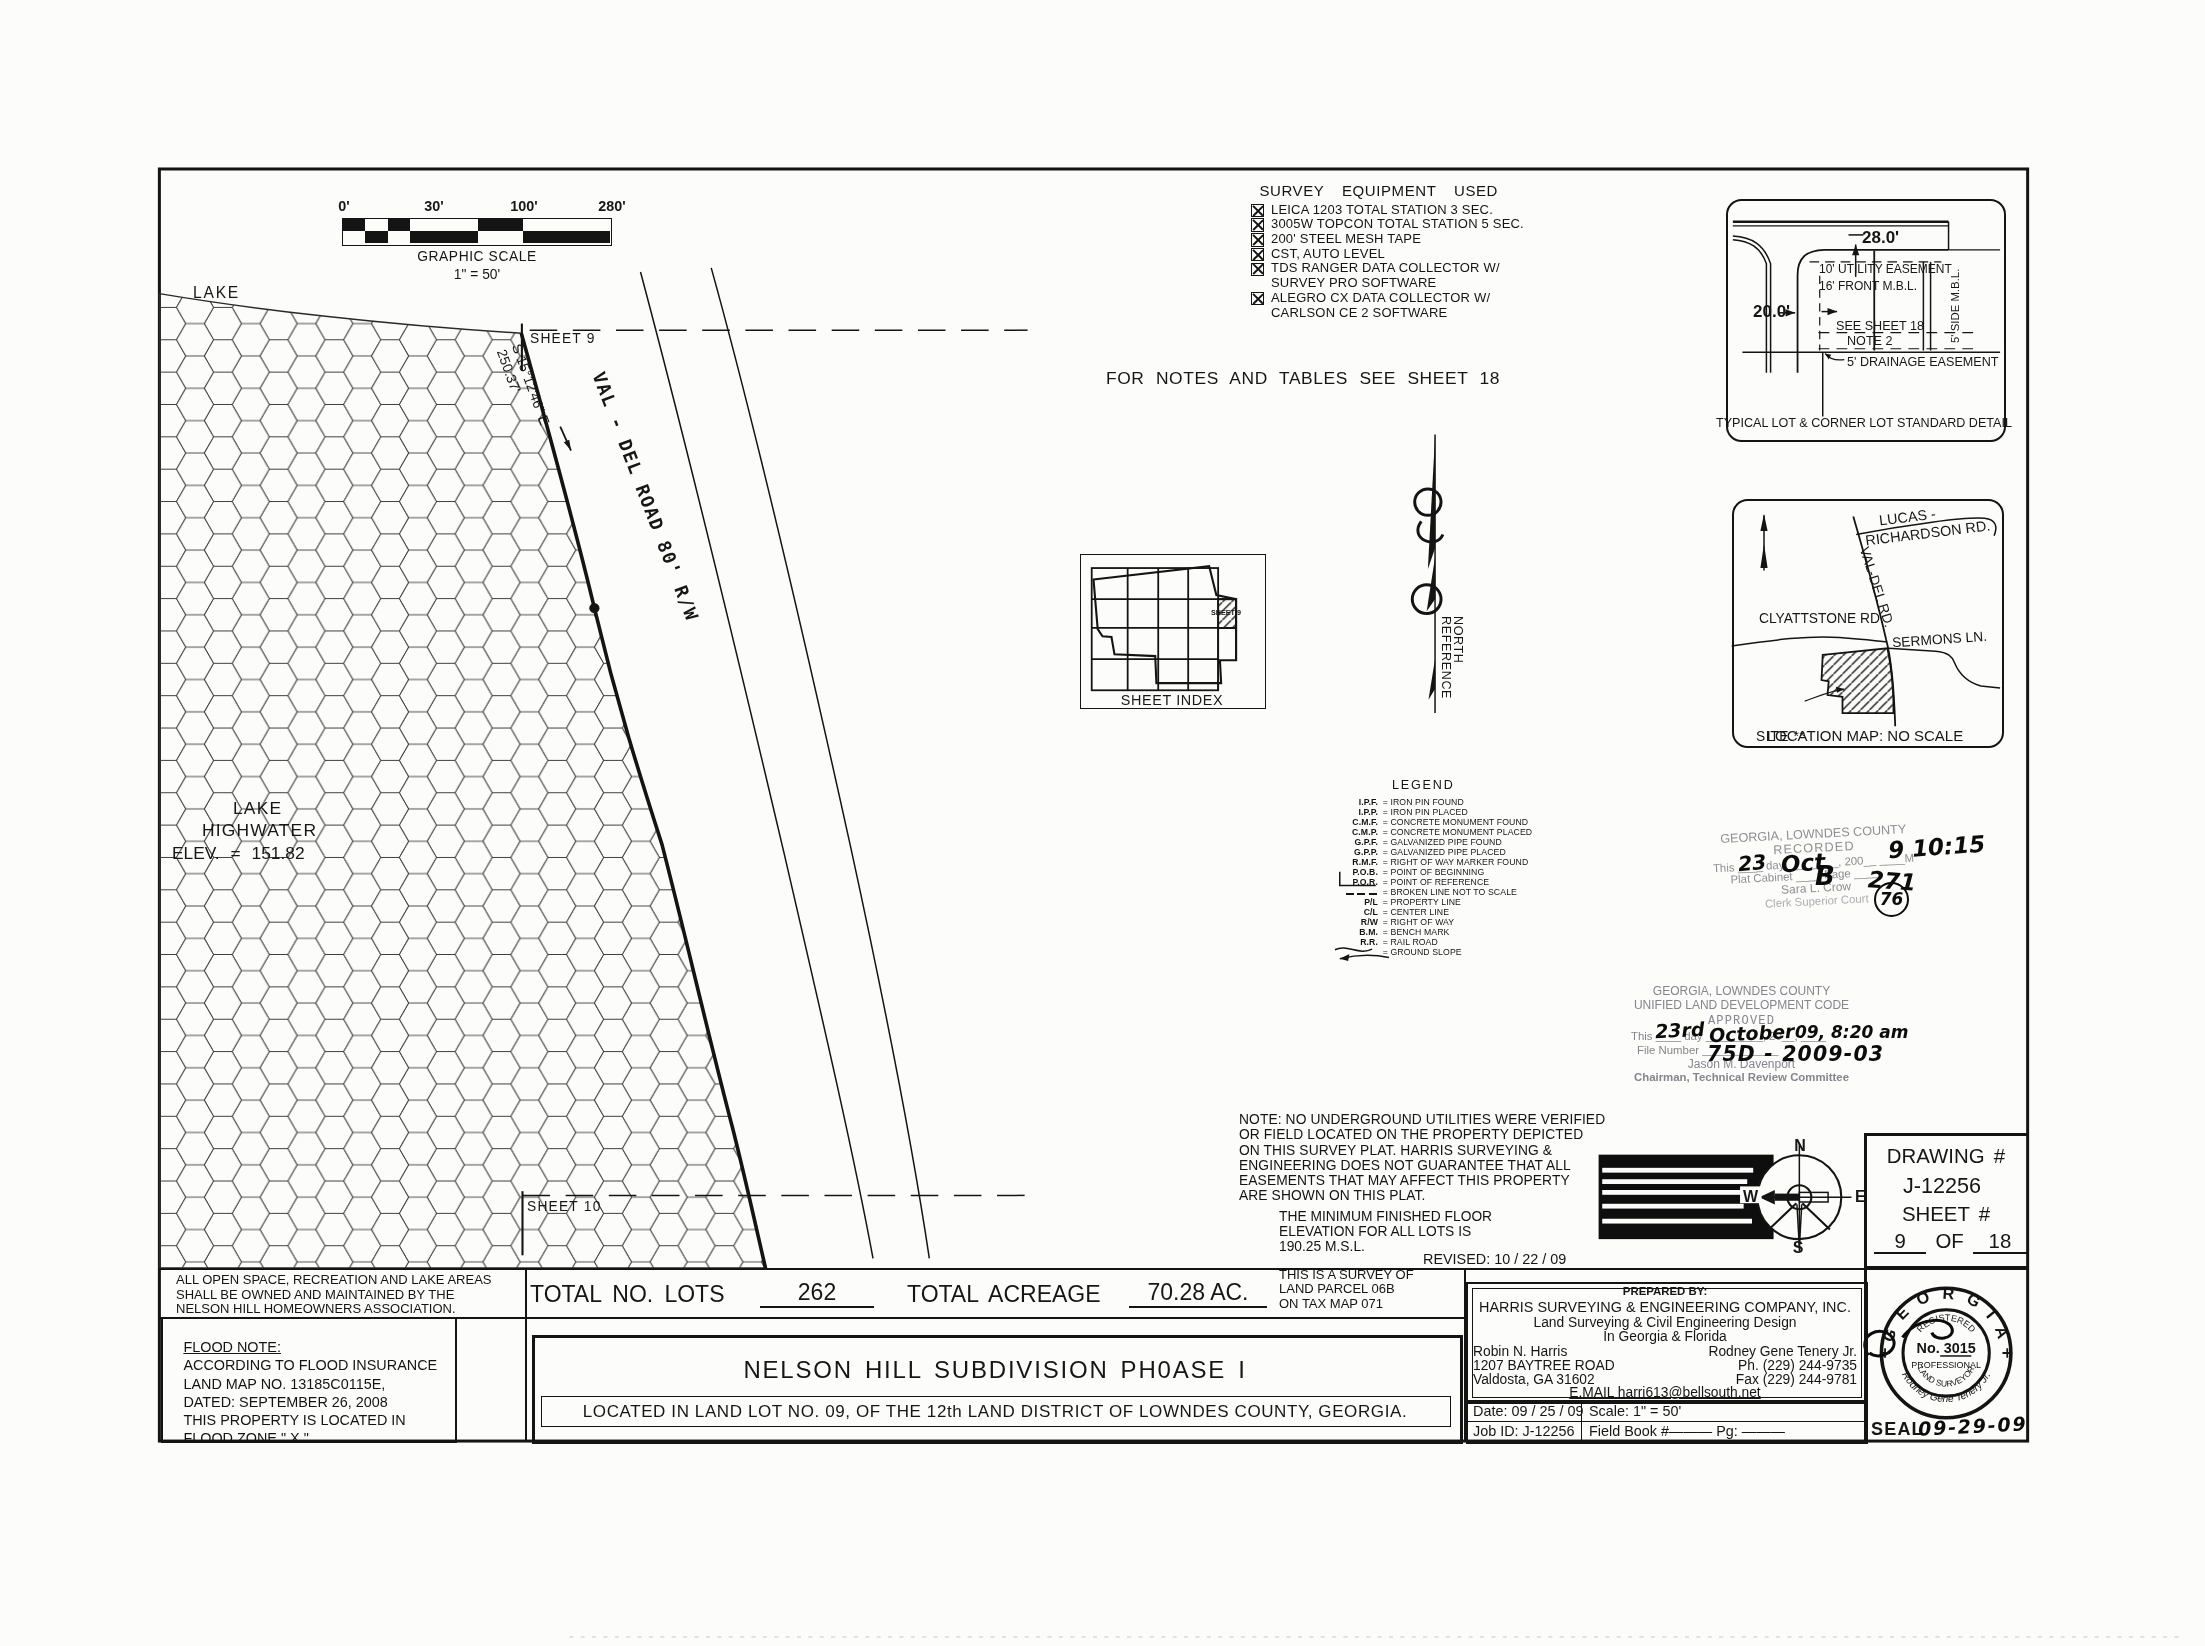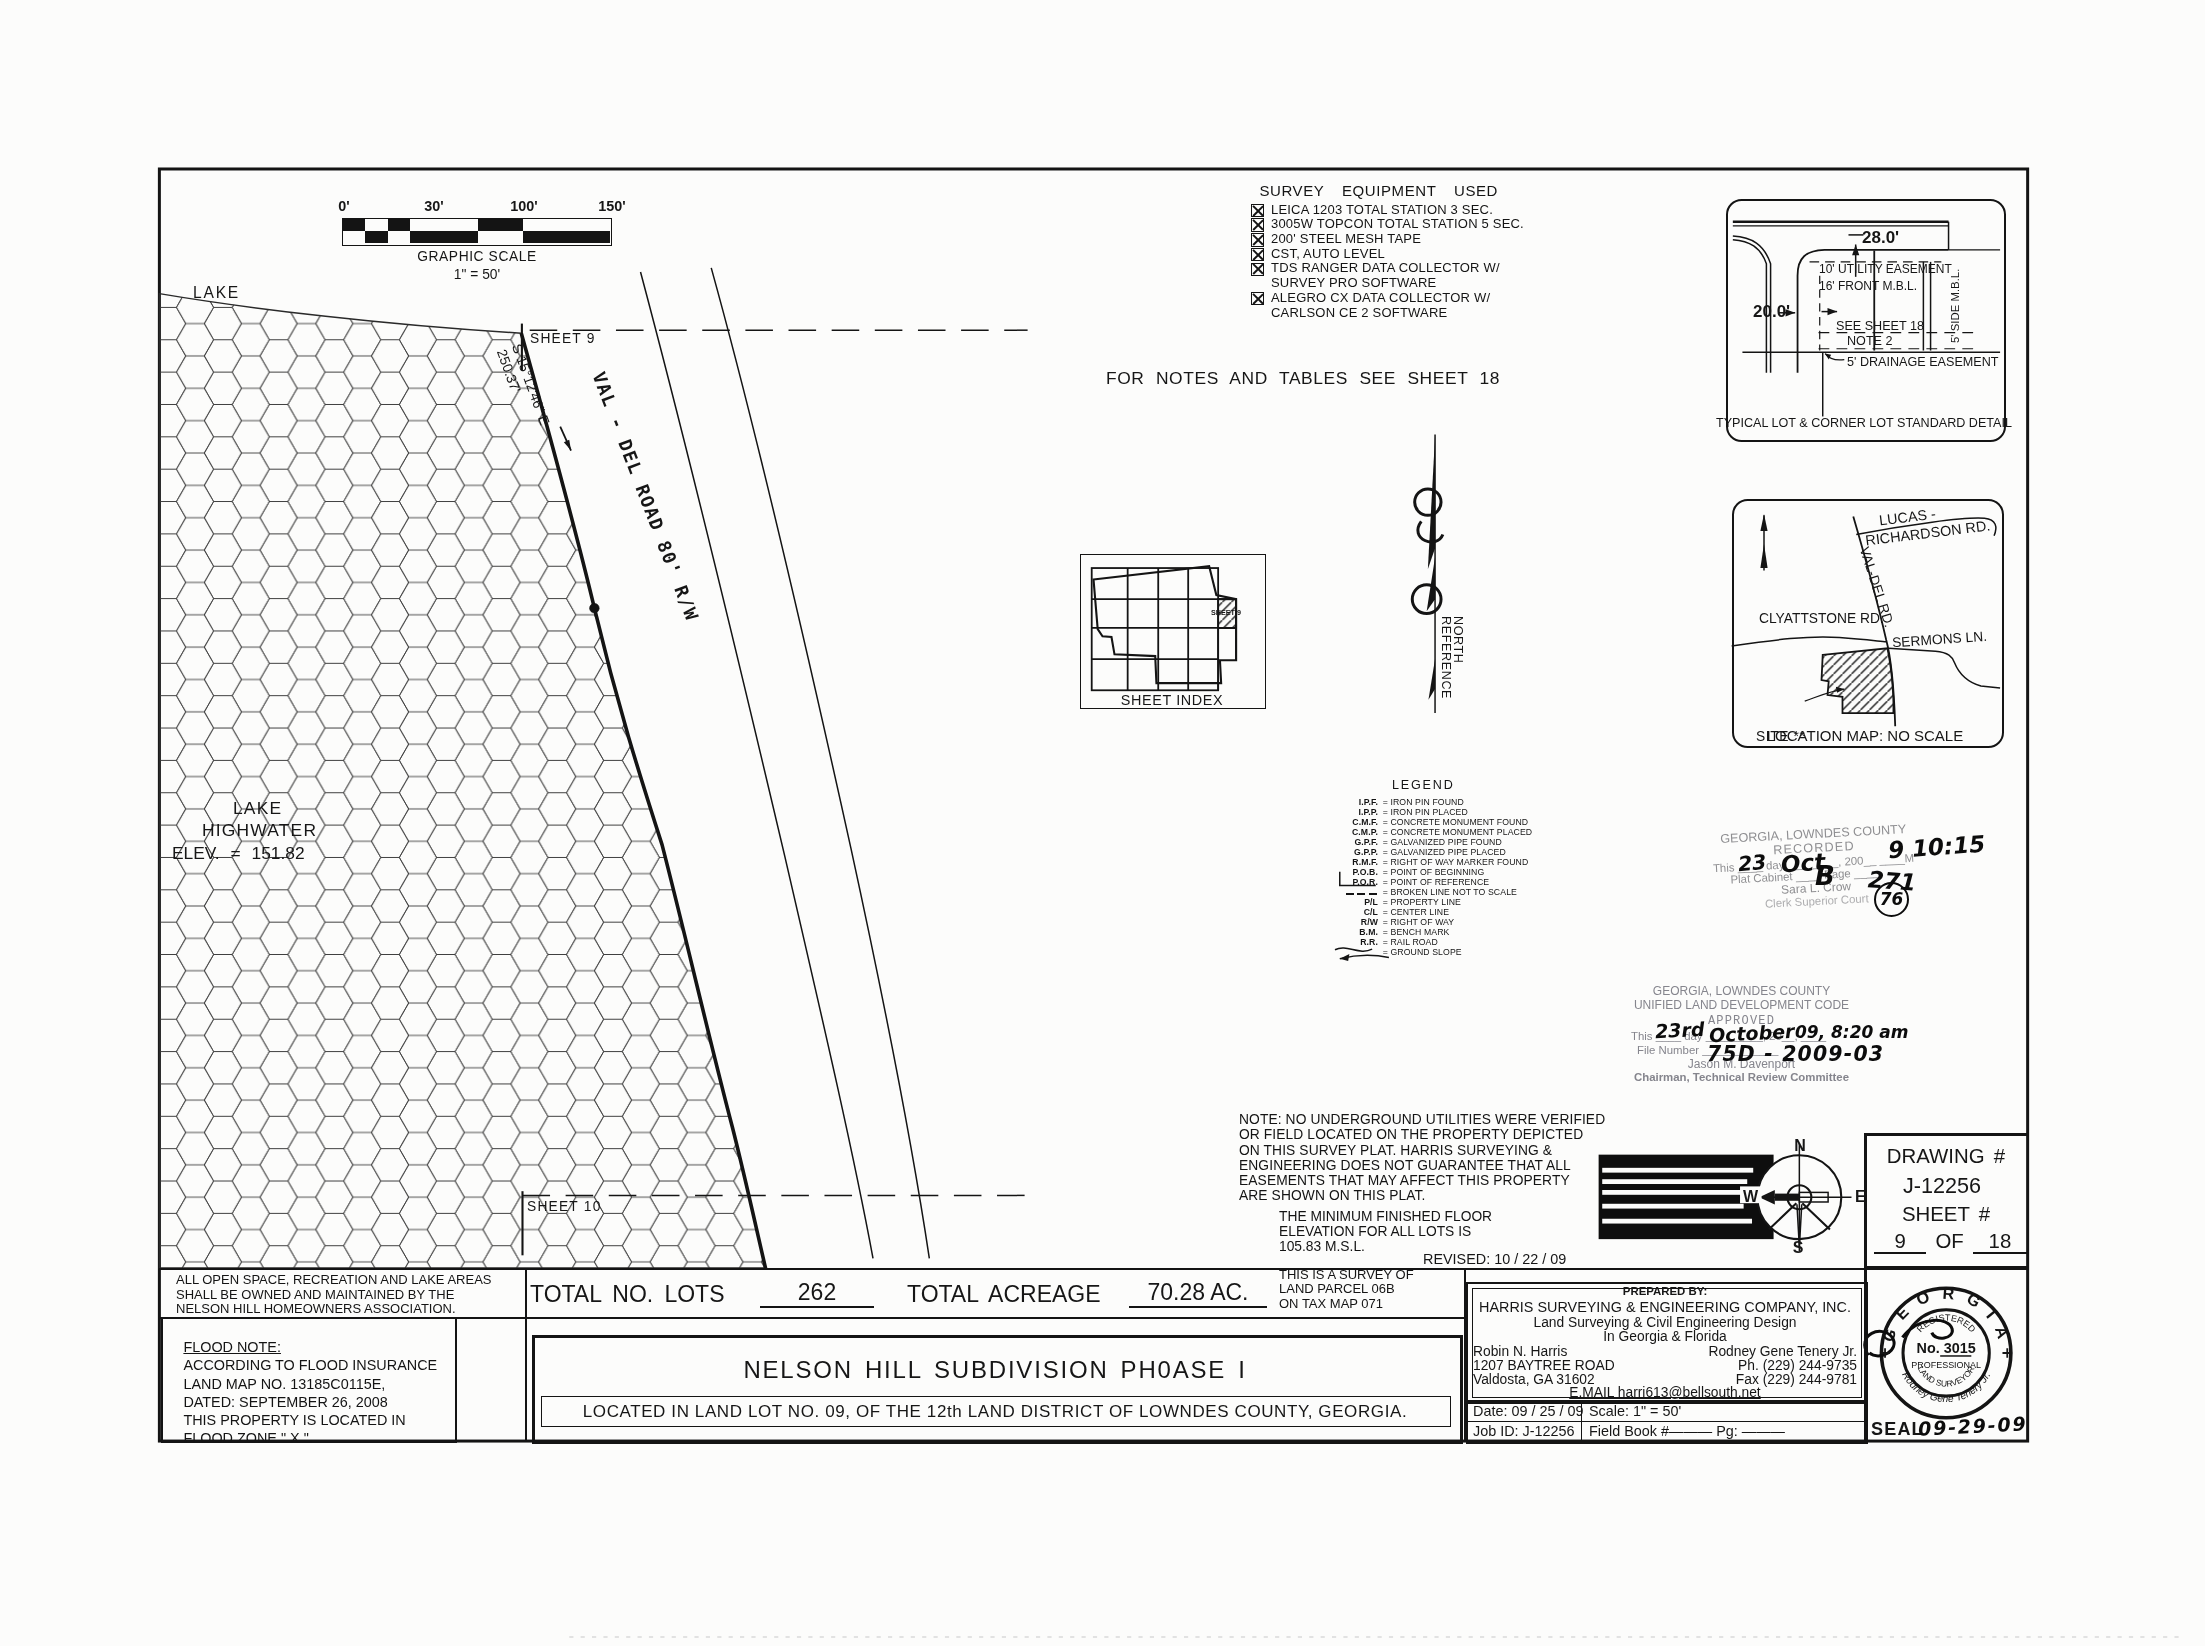--- a/index.html
+++ b/index.html
@@ -196,21 +196,21 @@
   <div class="box" style="left:1464px;top:1268px;width:0;height:173px;border-width:0 0 0 2.4px;"></div>
   <div class="box" style="left:1864px;top:1133px;width:0;height:309px;border-width:0 0 0 3px;"></div>
   <div class="box" style="left:1864px;top:1133px;width:164px;height:0;border-width:3px 0 0 0;"></div>
   <div class="box" style="left:1864px;top:1266px;width:164px;height:0;border-width:3px 0 0 0;"></div>
   <div class="box" style="left:159px;top:1317px;width:1305px;height:0;border-width:2.4px 0 0 0;"></div>
 
   <div>
     <div class="t c" style="left:344px;top:198px;font-size:14.4px;font-weight:bold;">0'</div>
     <div class="t c" style="left:434px;top:198px;font-size:14.4px;font-weight:bold;">30'</div>
     <div class="t c" style="left:524px;top:198px;font-size:14.4px;font-weight:bold;">100'</div>
-    <div class="t c" style="left:612px;top:198px;font-size:14.4px;font-weight:bold;">150'</div>
+    <div class="t c" style="left:612px;top:198px;font-size:14.4px;font-weight:bold;">280'</div>
     <div style="position:absolute;left:342px;top:218px;width:270px;height:27.6px;border:1.8px solid #141414;box-sizing:border-box;">
       <div style="display:flex;height:12px;">
         <div style="width:22px;background:#141414;"></div>
           <div style="width:23px;"></div>
           <div style="width:22px;background:#141414;"></div>
           <div style="width:23px;"></div>
         <div style="width:45px;"></div>
           <div style="width:45px;background:#141414;"></div>
           <div style="width:87px;"></div>
       </div>
@@ -410,21 +410,21 @@
     <div>OR FIELD LOCATED ON THE PROPERTY DEPICTED</div>
     <div>ON THIS SURVEY PLAT. HARRIS SURVEYING &amp;</div>
     <div>ENGINEERING DOES NOT GUARANTEE THAT ALL</div>
     <div>EASEMENTS THAT MAY AFFECT THIS PROPERTY</div>
     <div>ARE SHOWN ON THIS PLAT.</div>
   </div>
 
   <div style="position:absolute;left:1279px;top:1209px;font-size:13.8px;line-height:15px;">
     <div>THE MINIMUM FINISHED FLOOR</div>
     <div>ELEVATION FOR ALL LOTS IS</div>
-    <div>105.83 M.S.L.</div>
+    <div>190.25 M.S.L.</div>
   </div>
 
   <div class="t" style="left:1423px;top:1251px;font-size:14.4px;">REVISED: 10 / 22 / 09</div>
 
   <div style="position:absolute;left:1279px;top:1268px;font-size:13px;line-height:14.4px;">
     <div>THIS IS A SURVEY OF</div>
     <div>LAND PARCEL 06B</div>
     <div>ON TAX MAP 071</div>
   </div>
 

